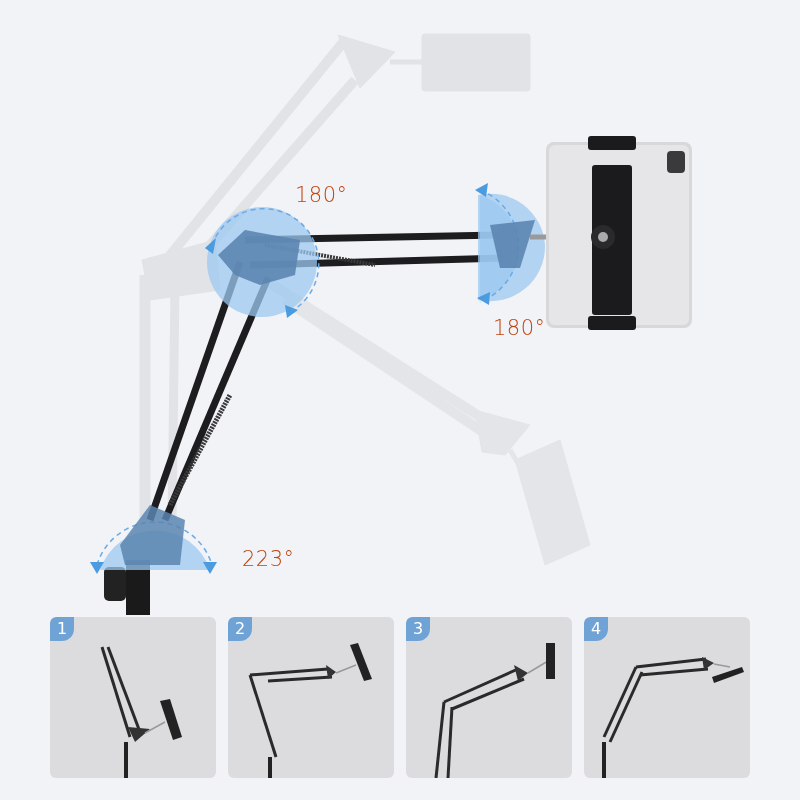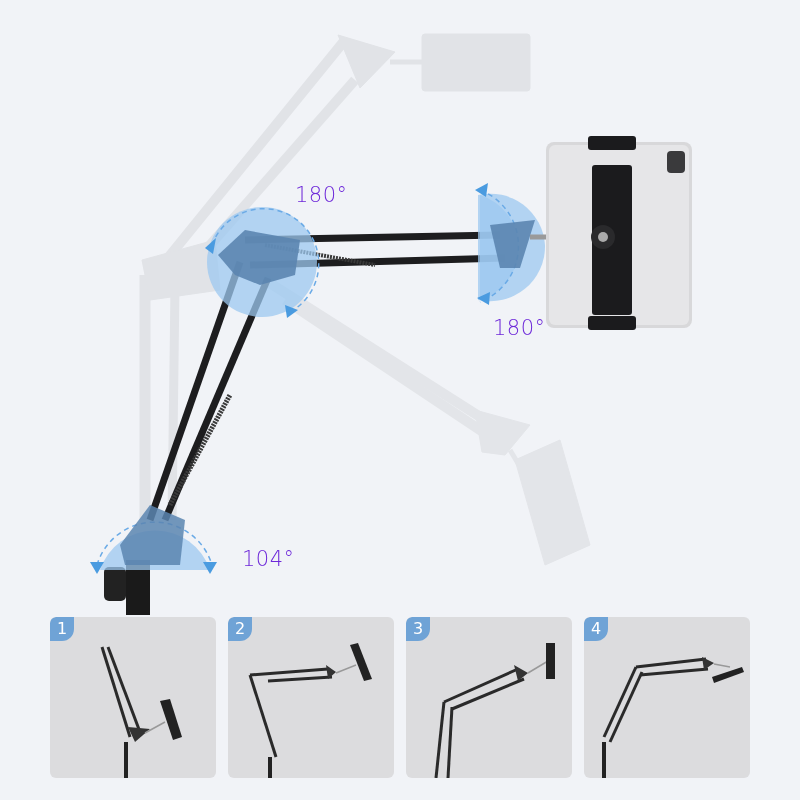--- a/index.html
+++ b/index.html
@@ -4,21 +4,21 @@
 <style>
   html, body { margin: 0; padding: 0; }
   body {
     width: 800px; height: 800px; overflow: hidden;
     background: #f1f3f7;
     font-family: "Liberation Sans", "DejaVu Sans", sans-serif;
     position: relative;
   }
   .hero { position: absolute; left: 0; top: 0; width: 800px; height: 615px; }
   .angle-label {
-    position: absolute; font-size: 21px; color: #6d28d9; letter-spacing: 0.5px;
+    position: absolute; font-size: 21px; color: #c2410c; letter-spacing: 0.5px;
     font-family: "DejaVu Sans", sans-serif; font-weight: 300;
   }
   .panels { position: absolute; left: 50px; top: 617px; width: 700px; height: 161px; }
   .panel {
     position: absolute; top: 0; width: 166px; height: 161px;
     background: #dcdcde; border-radius: 6px; overflow: hidden;
   }
   .badge {
     position: absolute; left: 0; top: 0; width: 24px; height: 24px;
     background: #6fa3d6; color: #fff; font-size: 16px; line-height: 24px;
@@ -103,21 +103,21 @@
       <rect x="588" y="136" width="48" height="14" rx="3"></rect>
       <rect x="592" y="165" width="40" height="150" rx="3"></rect>
       <rect x="588" y="316" width="48" height="14" rx="3"></rect>
       <circle cx="603" cy="237" r="12" fill="#2a2a2c"></circle>
       <circle cx="603" cy="237" r="5" fill="#aaa"></circle>
     </g>
   </svg>
 
   <div class="angle-label" style="left:295px; top:183px;">180°</div>
   <div class="angle-label" style="left:493px; top:316px;">180°</div>
-  <div class="angle-label" style="left:242px; top:547px;">104°</div>
+  <div class="angle-label" style="left:242px; top:547px;">223°</div>
 </div>
 
 <div class="panels">
 
   <div class="panel" style="left:0px;">
     <svg width="166" height="161">
       <line x1="76" y1="161" x2="76" y2="125" stroke="#222" stroke-width="4"></line>
       <line x1="52" y1="30" x2="80" y2="120" stroke="#2a2a2a" stroke-width="3"></line>
       <line x1="58" y1="30" x2="90" y2="115" stroke="#2a2a2a" stroke-width="3"></line>
       <polygon points="78,110 100,112 85,125" fill="#333"></polygon>

